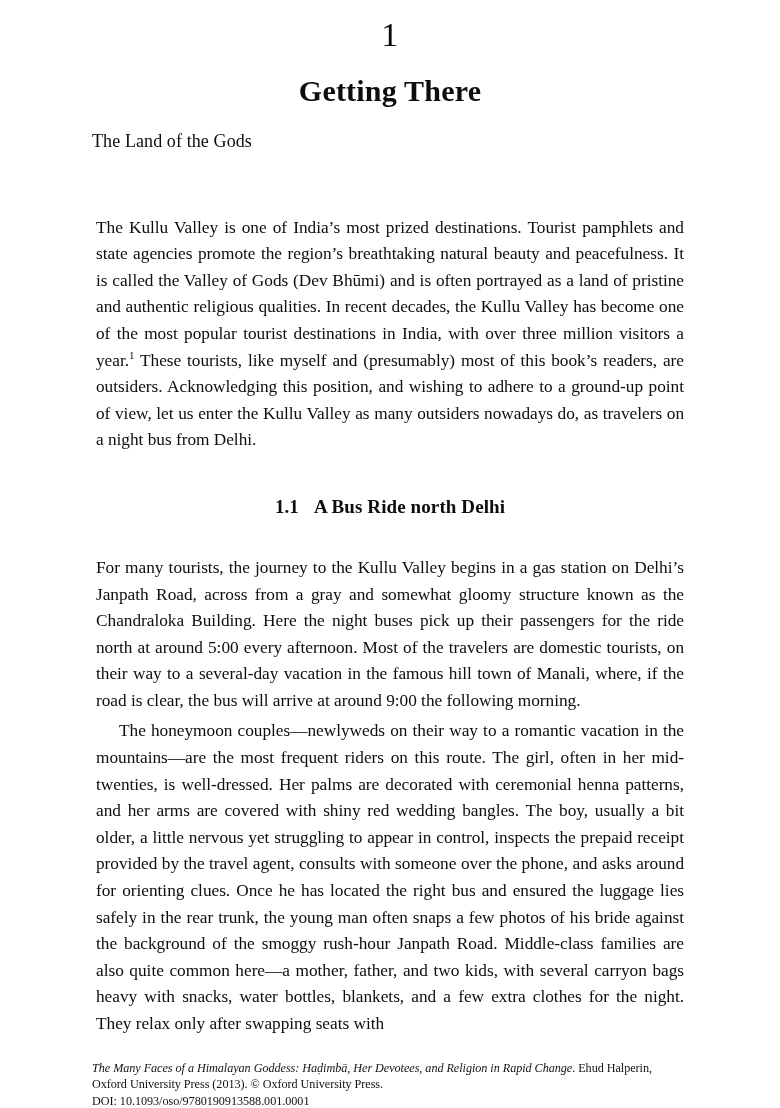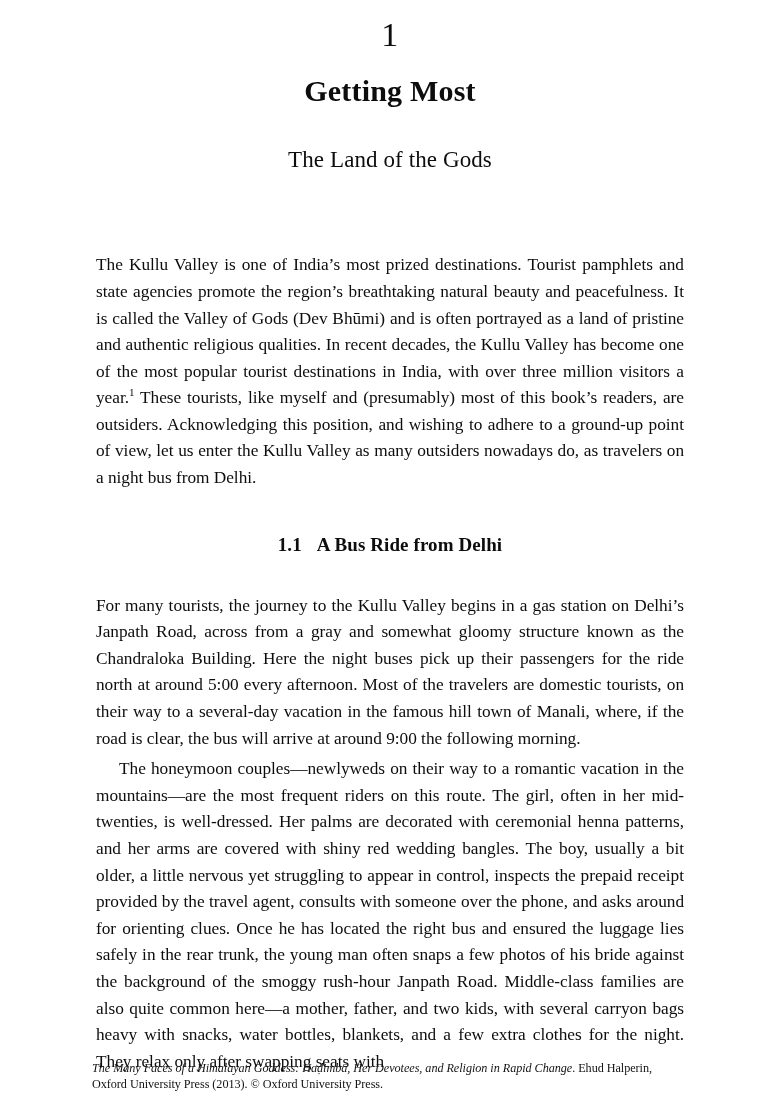--- a/index.html
+++ b/index.html
@@ -36,24 +36,23 @@
   .chapter-title {
     margin: 0;
     padding-top: 21px;
     text-align: center;
     font-size: 30px;
     font-weight: 700;
     line-height: 1.15;
     letter-spacing: 0.2px;
   }
   .chapter-subtitle {
-    margin: 16px;
+    margin: 0;
     padding-top: 22px;
-    text-align: center;
-    font-size: 23px;
+    font-size: 18px;
     font-weight: 400;
     line-height: 1.15;
     letter-spacing: 0.1px;
   }
 
   
   .body-block {
     padding-top: 59px;
   }
   p.para {
@@ -103,33 +102,34 @@
     font-style: italic;
   }
   .footer-line { display: block; }
 </style>
 </head>
 <body>
 
 <div class="page">
 
   <h1 class="chapter-number">1</h1>
-  <h2 class="chapter-title">Getting Most</h2>
+  <h2 class="chapter-title">Getting There</h2>
   <h3 class="chapter-subtitle">The Land of the Gods</h3>
 
   <div class="body-block">
 
     <p class="para"><span>The Kullu Valley is one of India’s most prized destinations. Tourist pamphlets and state agencies promote the region’s breathtaking natural beauty and peacefulness. It is called the Valley of Gods (Dev Bhūmi) and is often portrayed as a land of pristine and authentic religious qualities. In recent decades, the Kullu Valley has become one of the most popular tourist destinations in India, with over three million visitors a year.</span><sup class="fn">1</sup><span> These tourists, like myself and (presumably) most of this book’s readers, are outsiders. Acknowledging this position, and wishing to adhere to a ground-up point of view, let us enter the Kullu Valley as many outsiders nowadays do, as travelers on a night bus from Delhi.</span></p>
 
-    <h4 class="section-heading"><span class="secnum">1.1</span><span>A Bus Ride from Delhi</span></h4>
+    <h4 class="section-heading"><span class="secnum">1.1</span><span>A Bus Ride north Delhi</span></h4>
 
     <p class="para">For many tourists, the journey to the Kullu Valley begins in a gas station on Delhi’s Janpath Road, across from a gray and somewhat gloomy structure known as the Chandraloka Building. Here the night buses pick up their passengers for the ride north at around 5:00 every afternoon. Most of the travelers are domestic tourists, on their way to a several-day vacation in the famous hill town of Manali, where, if the road is clear, the bus will arrive at around 9:00 the following morning.</p>
 
     <p class="para indent">The honeymoon couples—newlyweds on their way to a romantic vacation in the mountains—are the most frequent riders on this route. The girl, often in her mid-twenties, is well-dressed. Her palms are decorated with ceremonial henna patterns, and her arms are covered with shiny red wedding bangles. The boy, usually a bit older, a little nervous yet struggling to appear in control, inspects the prepaid receipt provided by the travel agent, consults with someone over the phone, and asks around for orienting clues. Once he has located the right bus and ensured the luggage lies safely in the rear trunk, the young man often snaps a few photos of his bride against the background of the smoggy rush-hour Janpath Road. Middle-class families are also quite common here—a mother, father, and two kids, with several carryon bags heavy with snacks, water bottles, blankets, and a few extra clothes for the night. They relax only after swapping seats with</p>
 
   </div>
 
   <div class="footer-citation">
     <span class="footer-line"><span class="cite-title">The Many Faces of a Himalayan Goddess: Haḍimbā, Her Devotees, and Religion in Rapid Change</span><span>. Ehud Halperin,</span></span>
     <span class="footer-line">Oxford University Press (2013). © Oxford University Press.</span>
+    <span class="footer-line">DOI: 10.1093/oso/9780190913588.001.0001</span>
   </div>
 
 </div>
 
 </body></html>

